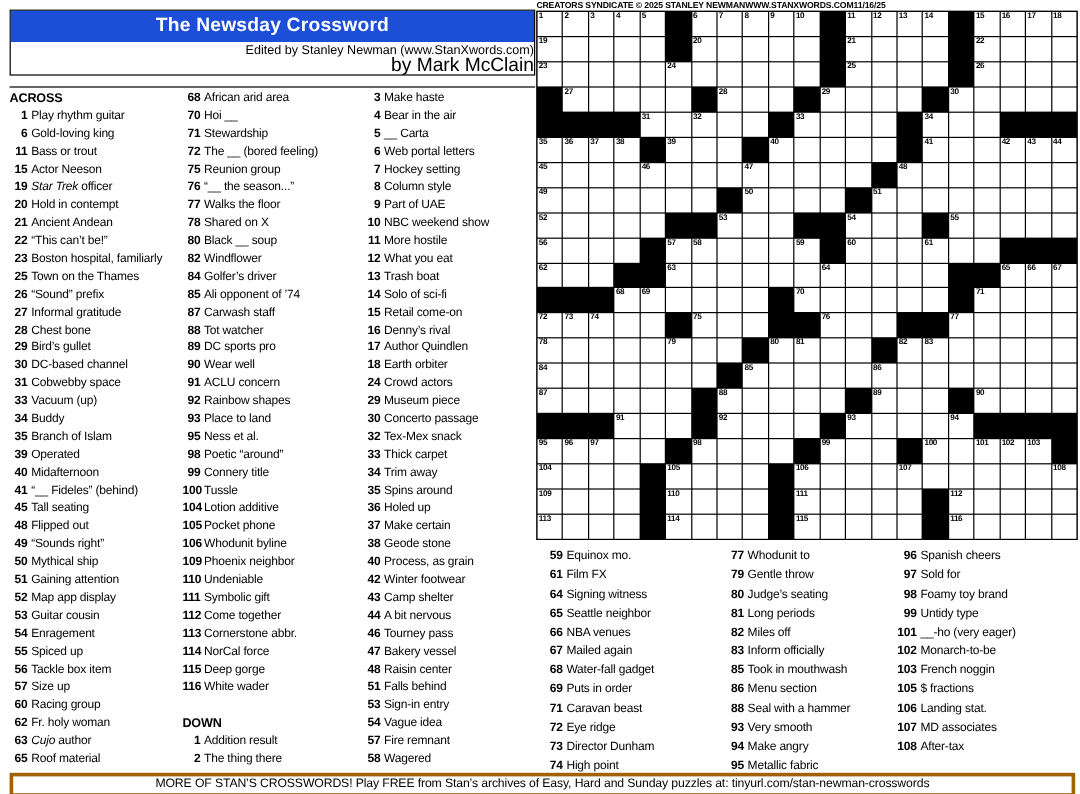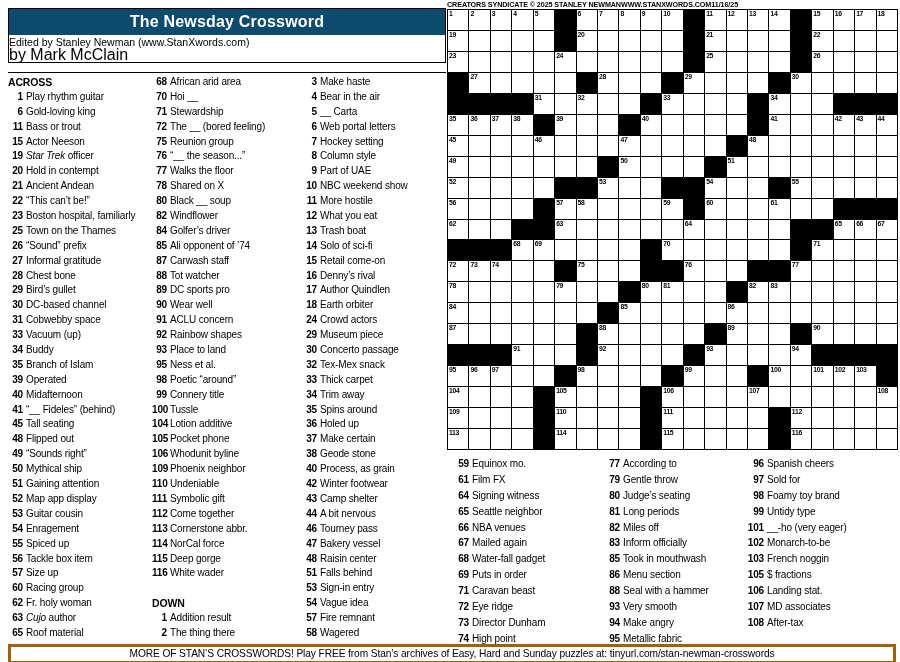--- a/index.html
+++ b/index.html
@@ -1,22 +1,22 @@
 <!DOCTYPE html>
 <html><head>
 <meta charset="utf-8">
 <style>
   html,body{margin:0;padding:0}
   body{width:900px;height:662px;position:relative;background:#fff;color:#000;
        font-family:"Liberation Sans",sans-serif;overflow:hidden}
   
   .masthead{position:absolute;left:8px;top:8px;width:436px;border:1.5px solid #000;background:#fff}
-  .mast-bar{background:#0c4a6e;color:#fff;text-align:center;font-weight:bold;font-size:16px;
+  .mast-bar{background:#1d4ed8;color:#fff;text-align:center;font-weight:bold;font-size:16px;
             line-height:26px;height:26px;letter-spacing:.2px}
-  .mast-sub{text-align:left;padding:2px 0 2px}
+  .mast-sub{text-align:right;padding:2px 0 2px}
   .mast-edited{font-size:10.5px;line-height:11.5px}
   .mast-theme{font-size:10.5px;font-weight:bold;line-height:11.5px}
   .mast-by{font-size:16px;line-height:11px}
   .mast-rule{position:absolute;left:8px;top:72px;width:438px;border-top:1px solid #000}
   
   .grid-header{position:absolute;left:447px;top:0;width:451px;height:9px;display:flex;
                font-size:7.2px;font-weight:bold;
                letter-spacing:-.1px;white-space:nowrap}
   
   #grid{position:absolute;left:447px;top:9px;width:449px;height:439px;border:1.5px solid #000;
@@ -1245,21 +1245,21 @@
       <div class="clue">
         <span class="cn">74</span>
         <span class="ct">High point</span>
       </div>
     </div>
 </div>
 <div class="clue-col bottom-col" style="left:600px">
   <div class="clue-list">
       <div class="clue">
         <span class="cn">77</span>
-        <span class="ct">According to</span>
+        <span class="ct">Whodunit to</span>
       </div>
       <div class="clue">
         <span class="cn">79</span>
         <span class="ct">Gentle throw</span>
       </div>
       <div class="clue">
         <span class="cn">80</span>
         <span class="ct">Judge’s seating</span>
       </div>
       <div class="clue">

